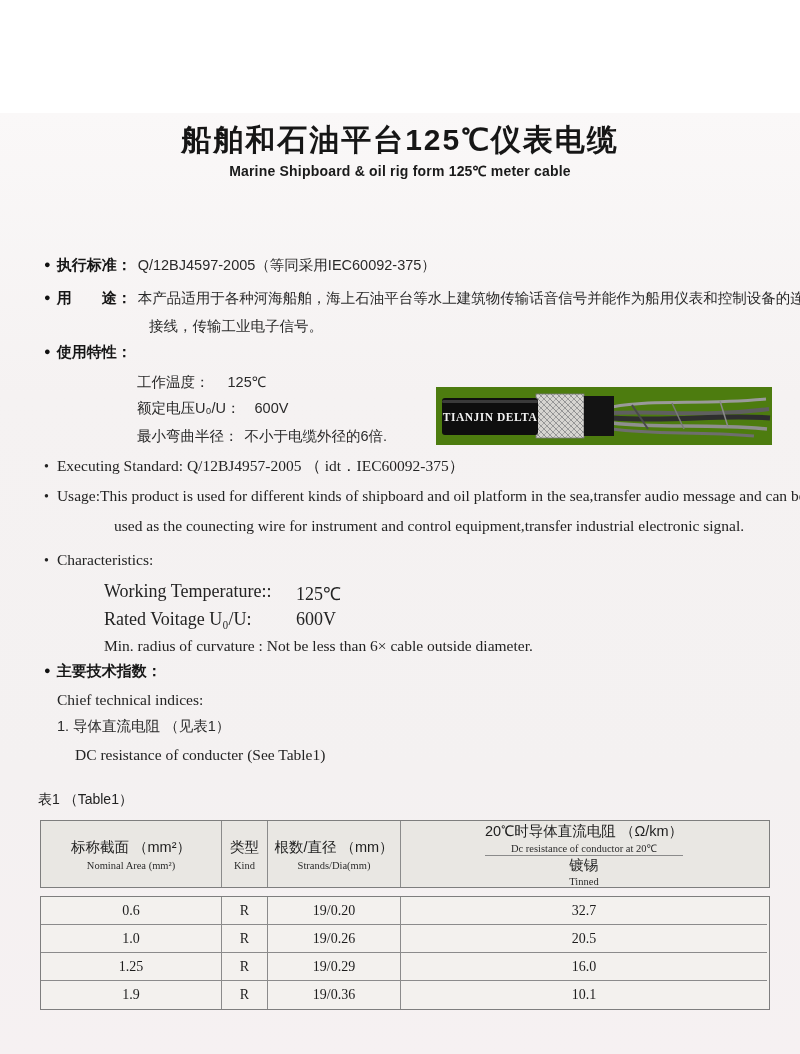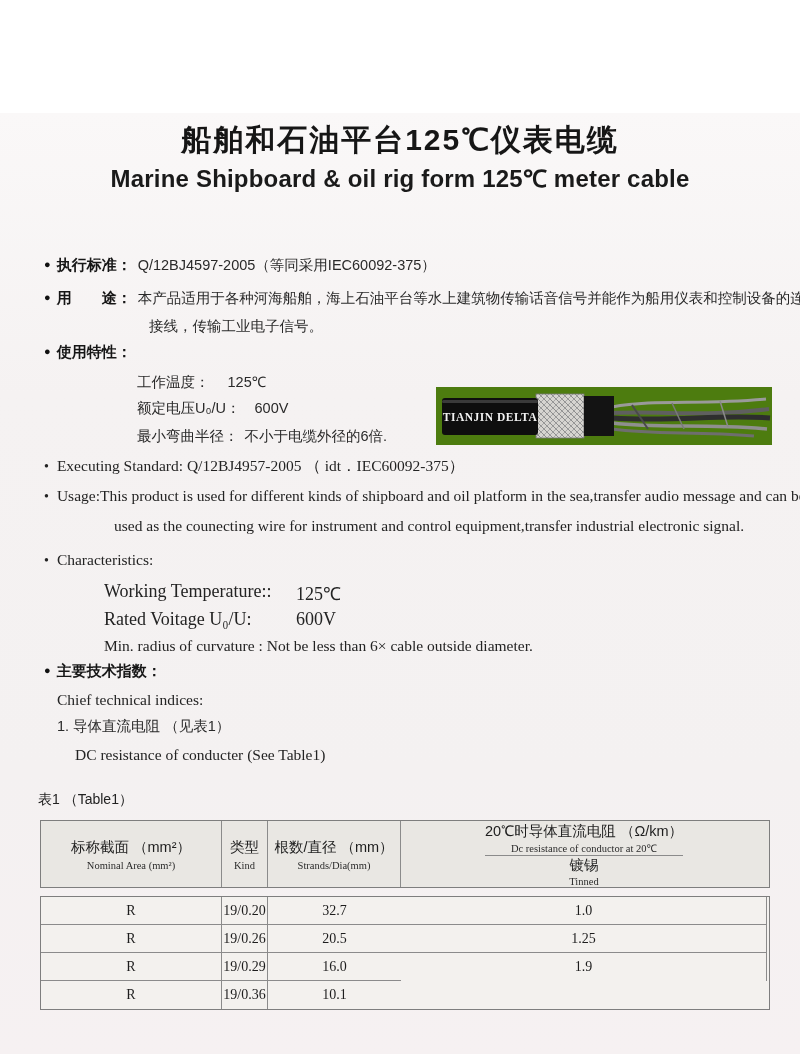--- a/index.html
+++ b/index.html
@@ -6,21 +6,21 @@
   body { width:800px; height:1054px; background:#ffffff; overflow:hidden;
          font-family:"Liberation Serif", serif; color:#242424; }
   #page { position:relative; width:800px; height:1054px; background:#ffffff; }
   .paper { position:absolute; left:0; top:113px; width:800px; height:941px;
            background:linear-gradient(180deg,#faf8f8 0%,#f5f2f2 30%,#f4f1f1 70%,#f6f1f2 100%); }
   .abs { position:absolute; }
 
   .title-zh { width:800px; text-align:center; font-family:"Liberation Sans", sans-serif;
               font-weight:bold; font-size:30px; letter-spacing:2px; color:#161616; }
   .title-en { width:800px; text-align:center; font-family:"Liberation Sans", sans-serif;
-              font-weight:bold; font-size:24px; letter-spacing:0.2px; color:#1a1a1a; }
+              font-weight:bold; font-size:14px; letter-spacing:0.2px; color:#1a1a1a; }
 
   .zh-line { font-family:"Liberation Sans", sans-serif; font-size:14.5px; color:#2a2a2a;
              white-space:nowrap; }
   .zh-label { font-weight:bold; font-size:15px; color:#161616; }
   .bullet-zh { display:inline-block; font-size:11px; vertical-align:2px; margin-right:6px; color:#111; }
   .bullet-en { display:inline-block; font-size:14px; margin-right:8px; color:#222; }
   .en-line { font-family:"Liberation Serif", serif; font-size:15.5px; color:#232323; white-space:nowrap; }
   .gap18 { display:inline-block; width:18px; }
   .gap14 { display:inline-block; width:14px; }
   .gap6  { display:inline-block; width:6px; }
@@ -33,21 +33,21 @@
   .tbl-header { display:grid; grid-template-columns:181px 46px 133px 366px; width:730px; height:68px; }
   .hcell { border-right:1px solid #8b8b8b; display:flex; flex-direction:column;
            align-items:center; justify-content:center; }
   .hcell:last-child { border-right:none; }
   .h-zh { font-family:"Liberation Sans", sans-serif; font-size:14.5px; color:#1e1e1e; }
   .h-en { font-family:Liberation Serif, serif; font-size:10.5px; color:#2b2b2b; margin-top:3px; }
   .col4 { display:flex; flex-direction:column; }
   .col4-top { flex:1.05; display:flex; flex-direction:column; align-items:center;
               justify-content:center; border-bottom:1px solid #8b8b8b;text-align:right; }
   .col4-top .h-en { margin-top:0; }
-  .col4-bot { flex:0.95; display:flex; flex-direction:column; align-items:center; justify-content:center; }
+  .col4-bot { flex:0.95; display:flex; flex-direction:column; justify-content:center; }
   .col4-bot .h-en { margin-top:1px; }
 
   .tbl-body { display:grid; grid-template-columns:181px 46px 133px 366px; width:730px;
               background:#f3f1ee; }
   .bcell { border-right:1px solid #8b8b8b; border-bottom:1px solid #8b8b8b; height:28px;
            display:flex; align-items:center; justify-content:center;
            font-family:"Liberation Serif", serif; font-size:14px; color:#1d1d1d; }
   .bcell.last-col { border-right:none; }
   .bcell.last-row { border-bottom:none; }
 
@@ -167,20 +167,21 @@
         <div class="h-en">Dc resistance of conductor at 20℃</div>
       </div>
       <div class="col4-bot">
         <div class="h-zh">镀锡</div>
         <div class="h-en">Tinned</div>
       </div>
     </div>
   </div>
 
   <div class="abs tbl tbl-body" style="top:896px; left:40px;">
+    <div class="bcell">0.6</div>
     <div class="bcell">R</div>
     <div class="bcell">19/0.20</div>
     <div class="bcell last-col">32.7</div>
 
     <div class="bcell">1.0</div>
     <div class="bcell">R</div>
     <div class="bcell">19/0.26</div>
     <div class="bcell last-col">20.5</div>
 
     <div class="bcell">1.25</div>

